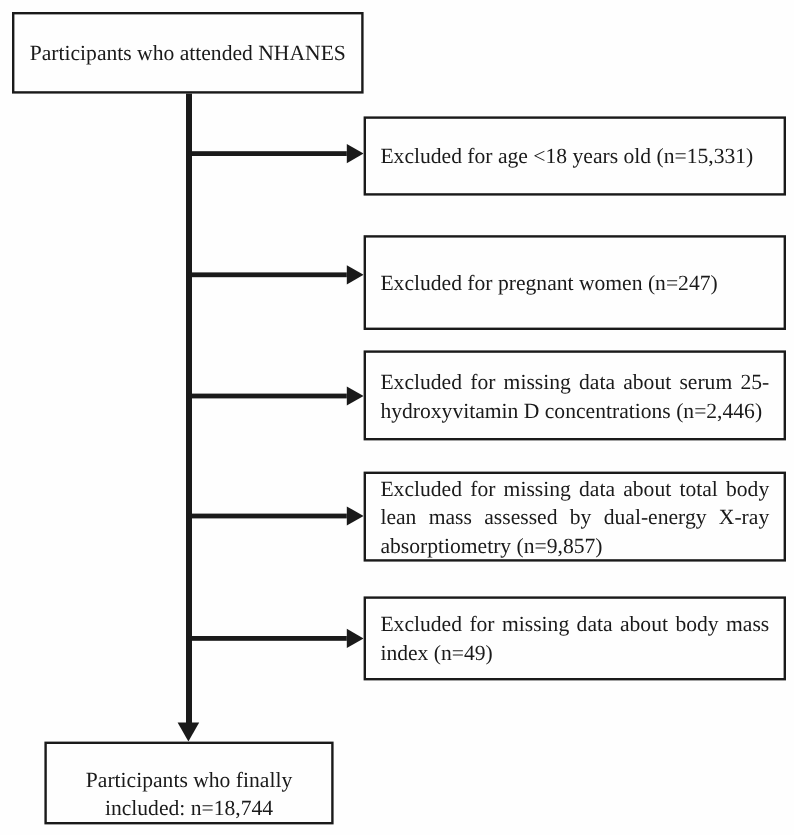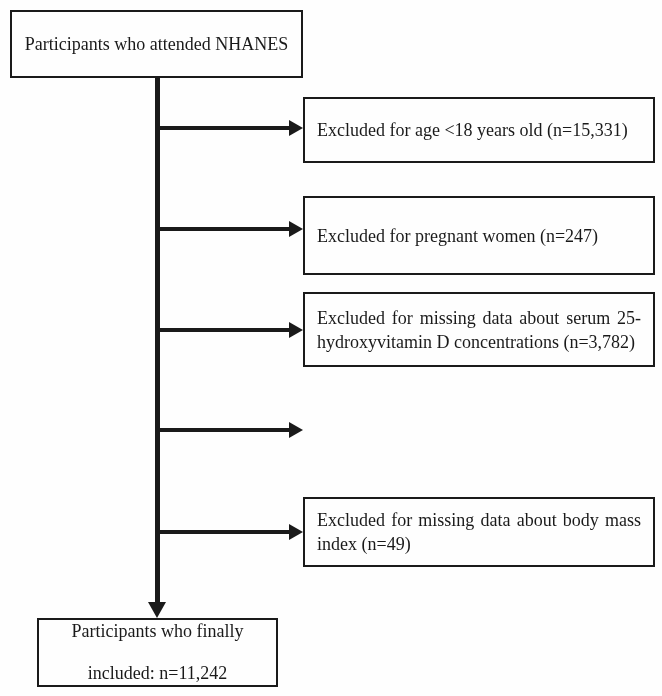--- a/index.html
+++ b/index.html
@@ -29,21 +29,21 @@
     display: flex; flex-direction: column;
     align-items: center; justify-content: center;
     text-align: center;
     font-size: 18px; line-height: 23px;
   }
   
   .end-box {
     left: 37px; top: 618px;
     width: 241px; height: 69px;
     display: flex; flex-direction: column;
-    align-items: center; justify-content: space-between;
+    align-items: center; justify-content: flex-end;
     text-align: center;
     font-size: 18px; line-height: 23px;
   }
   
   .excl {
     left: 303px;
     width: 352px;
     padding: 0 12px;
     display: flex; align-items: center;
     font-size: 18px; line-height: 24px;
@@ -113,24 +113,27 @@
   <div class="branch br5"></div>
   <div class="branch-head br5h"></div>
 
   <div class="box excl excl-1">
     <span class="txt">Excluded for age &lt;18 years old (n=15,331)</span>
   </div>
   <div class="box excl excl-2">
     <span class="txt">Excluded for pregnant women (n=247)</span>
   </div>
   <div class="box excl excl-3">
-    <span class="txt">Excluded for missing data about serum 25-hydroxyvitamin D concentrations (n=3,782)</span>
+    <span class="txt">Excluded for missing data about serum 25-hydroxyvitamin D concentrations (n=2,446)</span>
+  </div>
+  <div class="box excl excl-4">
+    <span class="txt">Excluded for missing data about total body lean mass assessed by dual-energy X-ray absorptiometry (n=9,857)</span>
   </div>
   <div class="box excl excl-5">
     <span class="txt">Excluded for missing data about body mass index (n=49)</span>
   </div>
 
   <div class="box end-box">
     <div>Participants who finally</div>
-    <div>included: n=11,242</div>
+    <div>included: n=18,744</div>
   </div>
 
 </div>
 
 </body></html>

